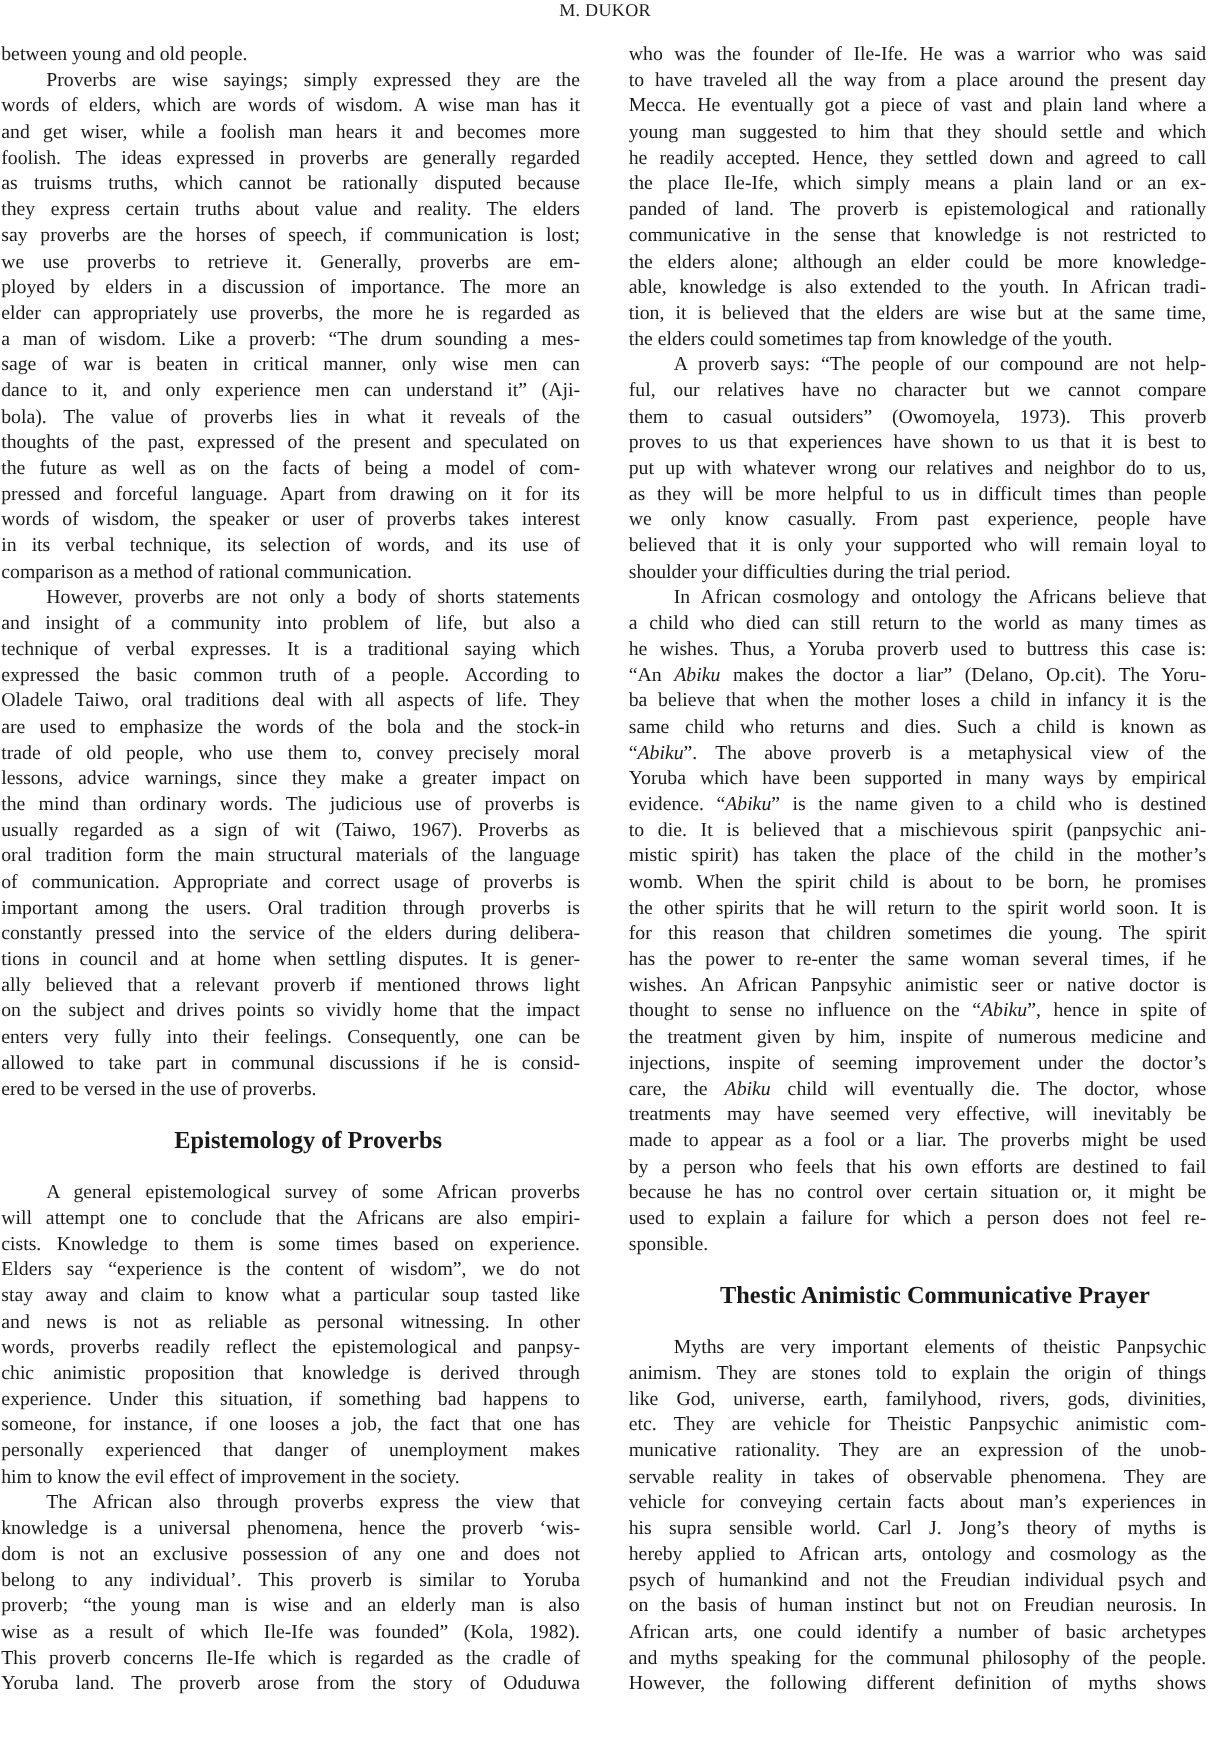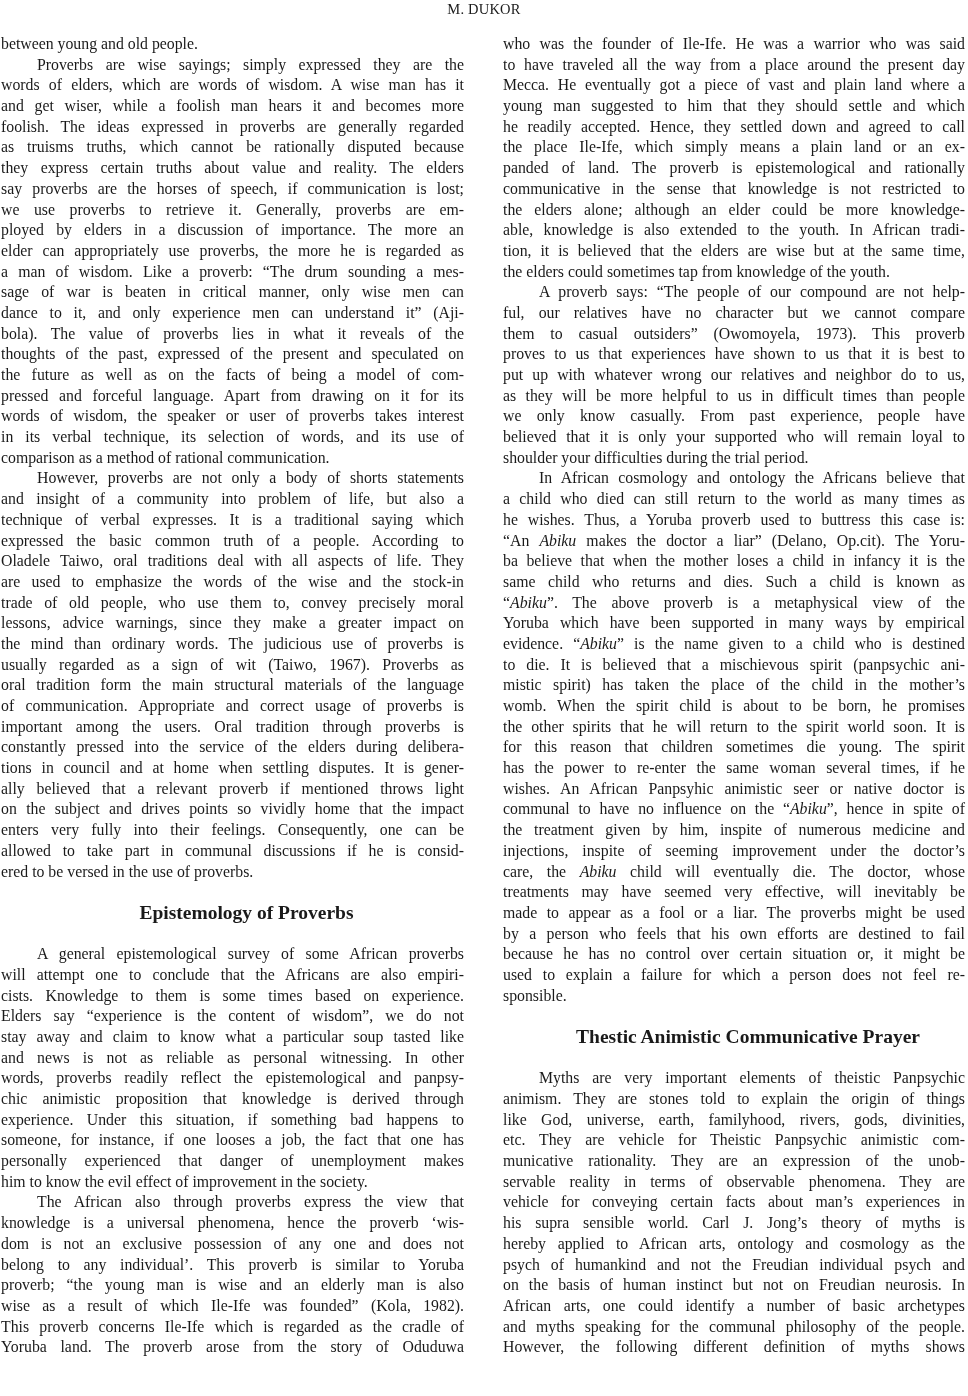--- a/index.html
+++ b/index.html
@@ -69,21 +69,21 @@
     <span class="line">the future as well as on the facts of being a model of com-</span>
     <span class="line">pressed and forceful language. Apart from drawing on it for its</span>
     <span class="line">words of wisdom, the speaker or user of proverbs takes interest</span>
     <span class="line">in its verbal technique, its selection of words, and its use of</span>
     <span class="line last">comparison as a method of rational communication.</span>
     <span class="line indent">However, proverbs are not only a body of shorts statements</span>
     <span class="line">and insight of a community into problem of life, but also a</span>
     <span class="line">technique of verbal expresses. It is a traditional saying which</span>
     <span class="line">expressed the basic common truth of a people. According to</span>
     <span class="line">Oladele Taiwo, oral traditions deal with all aspects of life. They</span>
-    <span class="line">are used to emphasize the words of the wise and the stock-in</span>
+    <span class="line">are used to emphasize the words of the bola and the stock-in</span>
     <span class="line">trade of old people, who use them to, convey precisely moral</span>
     <span class="line">lessons, advice warnings, since they make a greater impact on</span>
     <span class="line">the mind than ordinary words. The judicious use of proverbs is</span>
     <span class="line">usually regarded as a sign of wit (Taiwo, 1967). Proverbs as</span>
     <span class="line">oral tradition form the main structural materials of the language</span>
     <span class="line">of communication. Appropriate and correct usage of proverbs is</span>
     <span class="line">important among the users. Oral tradition through proverbs is</span>
     <span class="line">constantly pressed into the service of the elders during delibera-</span>
     <span class="line">tions in council and at home when settling disputes. It is gener-</span>
     <span class="line">ally believed that a relevant proverb if mentioned throws light</span>
@@ -144,37 +144,37 @@
     <span class="line"><span>“</span><i>Abiku</i><span>”. The above proverb is a metaphysical view of the</span></span>
     <span class="line">Yoruba which have been supported in many ways by empirical</span>
     <span class="line"><span>evidence. “</span><i>Abiku</i><span>” is the name given to a child who is destined</span></span>
     <span class="line">to die. It is believed that a mischievous spirit (panpsychic ani-</span>
     <span class="line">mistic spirit) has taken the place of the child in the mother’s</span>
     <span class="line">womb. When the spirit child is about to be born, he promises</span>
     <span class="line">the other spirits that he will return to the spirit world soon. It is</span>
     <span class="line">for this reason that children sometimes die young. The spirit</span>
     <span class="line">has the power to re-enter the same woman several times, if he</span>
     <span class="line">wishes. An African Panpsyhic animistic seer or native doctor is</span>
-    <span class="line"><span>communal to have no influence on the “</span><i>Abiku</i><span>”, hence in spite of</span></span>
+    <span class="line"><span>thought to sense no influence on the “</span><i>Abiku</i><span>”, hence in spite of</span></span>
     <span class="line">the treatment given by him, inspite of numerous medicine and</span>
     <span class="line">injections, inspite of seeming improvement under the doctor’s</span>
     <span class="line"><span>care, the </span><i>Abiku</i><span> child will eventually die. The doctor, whose</span></span>
     <span class="line">treatments may have seemed very effective, will inevitably be</span>
     <span class="line">made to appear as a fool or a liar. The proverbs might be used</span>
     <span class="line">by a person who feels that his own efforts are destined to fail</span>
     <span class="line">because he has no control over certain situation or, it might be</span>
     <span class="line">used to explain a failure for which a person does not feel re-</span>
     <span class="line last">sponsible.</span>
     <span class="heading">Thestic Animistic Communicative Prayer</span>
     <span class="line indent">Myths are very important elements of theistic Panpsychic</span>
     <span class="line">animism. They are stones told to explain the origin of things</span>
     <span class="line">like God, universe, earth, familyhood, rivers, gods, divinities,</span>
     <span class="line">etc. They are vehicle for Theistic Panpsychic animistic com-</span>
     <span class="line">municative rationality. They are an expression of the unob-</span>
-    <span class="line">servable reality in terms of observable phenomena. They are</span>
+    <span class="line">servable reality in takes of observable phenomena. They are</span>
     <span class="line">vehicle for conveying certain facts about man’s experiences in</span>
     <span class="line">his supra sensible world. Carl J. Jong’s theory of myths is</span>
     <span class="line">hereby applied to African arts, ontology and cosmology as the</span>
     <span class="line">psych of humankind and not the Freudian individual psych and</span>
     <span class="line">on the basis of human instinct but not on Freudian neurosis. In</span>
     <span class="line">African arts, one could identify a number of basic archetypes</span>
     <span class="line">and myths speaking for the communal philosophy of the people.</span>
     <span class="line">However, the following different definition of myths shows</span>
   </div>
 

